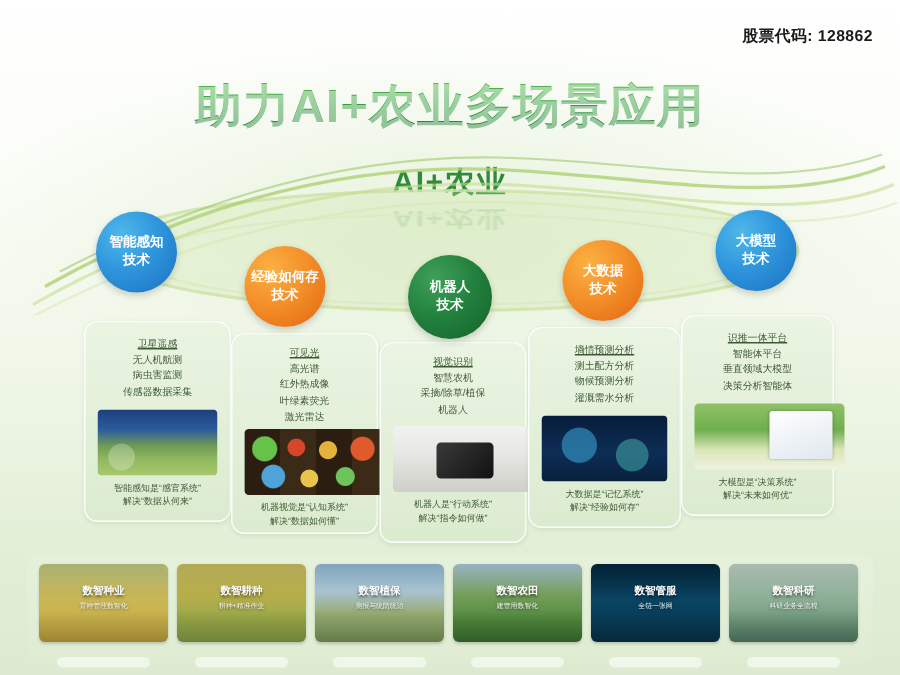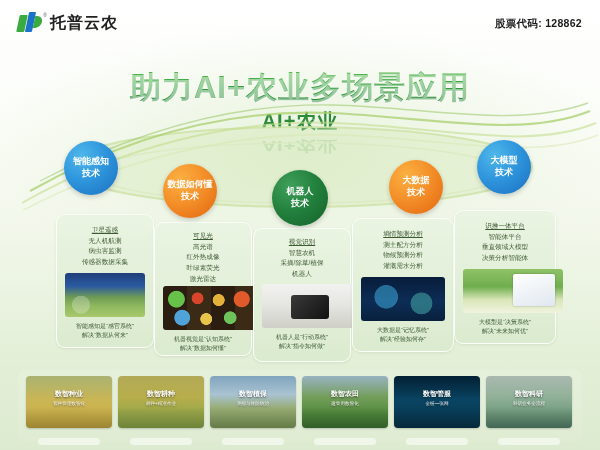--- a/index.html
+++ b/index.html
@@ -25,21 +25,20 @@
   .logo-text{font-size:16px;font-weight:bold;color:#222;letter-spacing:1px;}
   .stock{position:absolute;right:18px;top:17px;font-size:10.5px;font-weight:bold;color:#1b1b1b;letter-spacing:.3px;}
 
   
   .main-title{
     position:absolute;top:50px;left:0;right:0;text-align:center;
     font-size:31px;font-weight:bold;letter-spacing:1px;
     background:linear-gradient(180deg,#63c054 0%,#36a03f 45%,#1e7a2d 100%);
     -webkit-background-clip:text;background-clip:text;color:transparent;
     text-shadow:0 1px 0 rgba(255,255,255,.5);
-    margin-top:17px;
   }
   .sub-title{
     position:absolute;top:108px;left:0;right:0;text-align:center;
     font-size:20px;font-weight:bold;color:#2e8b3a;letter-spacing:1px;
   }
   .sub-title-reflect{
     position:absolute;top:132px;left:0;right:0;text-align:center;
     font-size:20px;font-weight:bold;color:rgba(120,175,110,.30);letter-spacing:1px;
     transform:scaleY(-.75);filter:blur(.6px);
   }
@@ -117,29 +116,20 @@
   .a5{background:linear-gradient(180deg,#04283f 0%,#0a4a6b 45%,#073349 100%);}
   .a6{background:linear-gradient(180deg,#cfe1d5 0%,#9fc3a8 40%,#6f9b7c 75%,#53806a 100%);}
   .nub{position:absolute;bottom:-3px;height:7px;width:62px;border-radius:4px;background:rgba(255,255,255,.55);}
 </style>
 </head>
 <body>
 
 <div id="stage">
 
   <div class="header">
-    <div class="logo-wrap">
-      <div class="logo-mark">
-        <div class="b1"></div>
-          <div class="b2"></div>
-          <div class="b3"></div>
-        <span class="reg">®</span>
-      </div>
-      <div class="logo-text">托普云农</div>
-    </div>
     <div class="stock">股票代码: 128862</div>
   </div>
 
   <div class="main-title">助力AI+农业多场景应用</div>
   <div class="sub-title">AI+农业</div>
   <div class="sub-title-reflect">AI+农业</div>
 
   <svg class="swoosh" viewBox="0 0 600 115">
     <ellipse cx="300" cy="72" rx="232" ry="40" fill="none" stroke="#cfe3a8" stroke-width="2" opacity=".85"></ellipse>
     <ellipse cx="300" cy="72" rx="232" ry="40" fill="rgba(205,228,168,.30)" stroke="none"></ellipse>
@@ -219,28 +209,28 @@
       <div>大模型是“决策系统”</div>
       <div>解决“未来如何优”</div>
     </div>
   </div>
 
   <div class="circle c-blue" style="left:64px;top:141px;width:54px;height:54px;">
     <span>智能感知</span>
     <span>技术</span>
   </div>
   <div class="circle c-orange" style="left:163px;top:164px;width:54px;height:54px;">
-    <span>数据如何懂</span>
+    <span>经验如何存</span>
     <span>技术</span>
   </div>
   <div class="circle c-green" style="left:272px;top:170px;width:56px;height:56px;">
     <span>机器人</span>
     <span>技术</span>
   </div>
-  <div class="circle c-orange" style="left:389px;top:160px;width:54px;height:54px;">
+  <div class="circle c-orange" style="left:375px;top:160px;width:54px;height:54px;">
     <span>大数据</span>
     <span>技术</span>
   </div>
   <div class="circle c-blue" style="left:477px;top:140px;width:54px;height:54px;">
     <span>大模型</span>
     <span>技术</span>
   </div>
 
   <div class="strip">
     <div class="tile a1" style="left:8px;">

